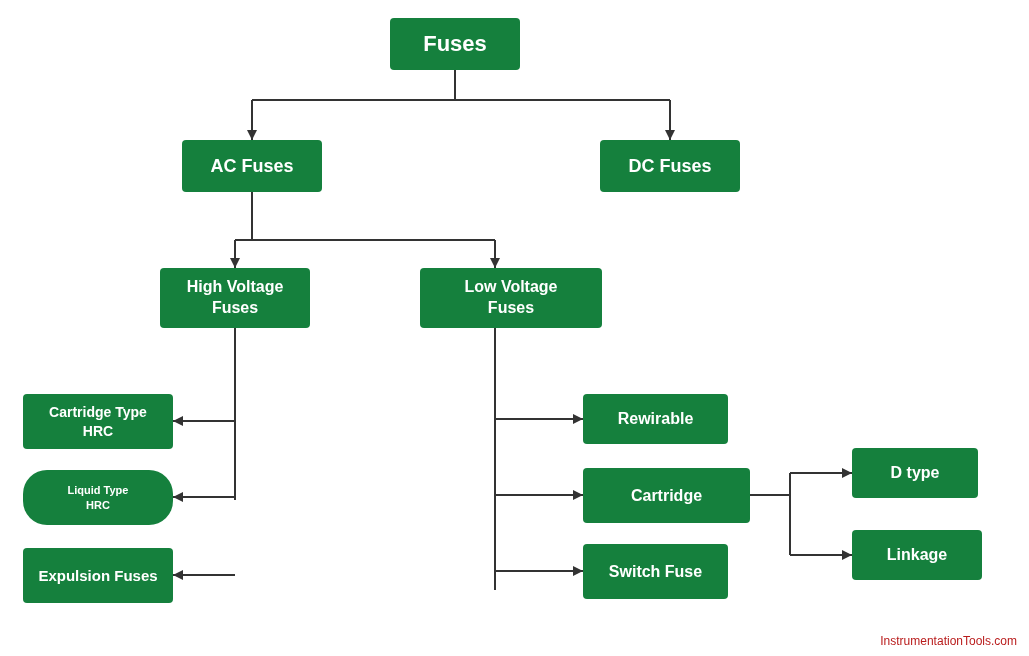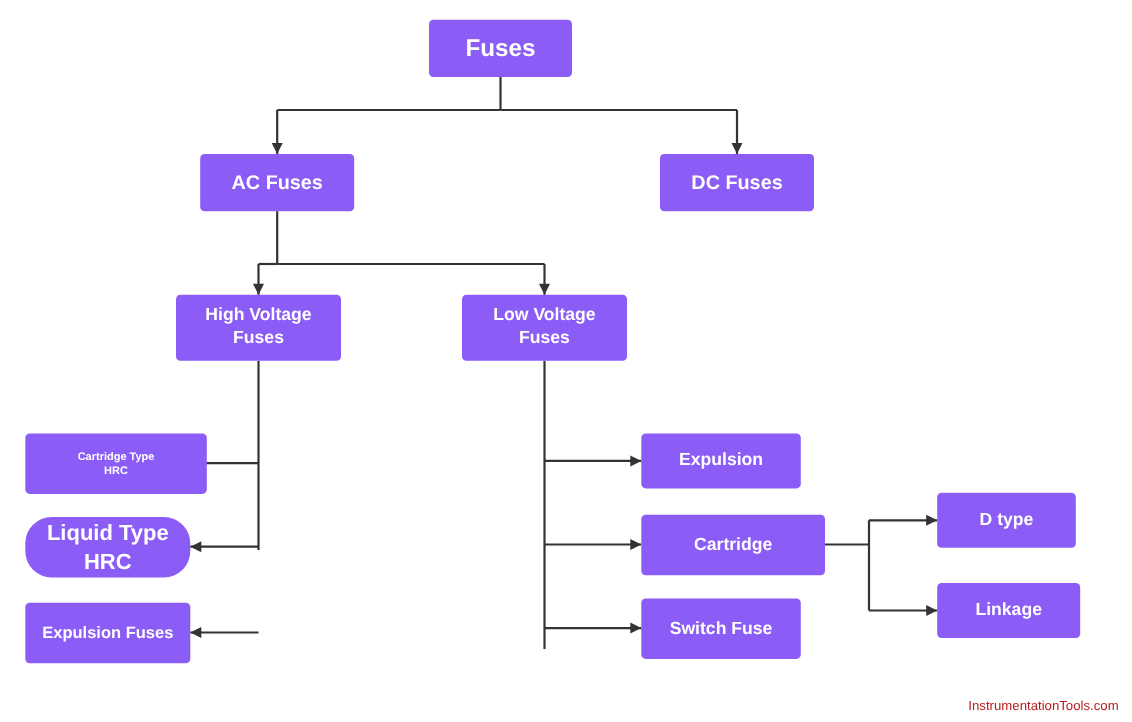--- a/index.html
+++ b/index.html
@@ -13,21 +13,21 @@
     }
 
     .diagram {
       position: relative;
       width: 1029px;
       height: 656px;
     }
 
     .node {
       position: absolute;
-      background: #8b5cf6;
+      background: #15803d;
       color: #fff;
       font-weight: bold;
       display: flex;
       align-items: center;
       justify-content: center;
       text-align: center;
       border-radius: 4px;
       padding: 16px 10px;
     }
 
@@ -101,29 +101,29 @@
   </svg>
 
   <div class="node" style="left:390px;top:18px;width:130px;height:52px;font-size:22px;">Fuses</div>
 
   <div class="node" style="left:182px;top:140px;width:140px;height:52px;font-size:18px;">AC Fuses</div>
 
   <div class="node" style="left:600px;top:140px;width:140px;height:52px;font-size:18px;">DC Fuses</div>
 
   <div class="node" style="left:160px;top:268px;width:150px;height:60px;font-size:16px;line-height:1.3;">High Voltage<br>Fuses</div>
 
-  <div class="node" style="left:420px;top:268px;width:150px;height:60px;font-size:16px;line-height:1.3;">Low Voltage<br>Fuses</div>
+  <div class="node" style="left:420px;top:268px;width:182px;height:60px;font-size:16px;line-height:1.3;">Low Voltage<br>Fuses</div>
 
-  <div class="node" style="left:23px;top:394px;width:165px;height:55px;font-size:10px;line-height:1.3;">Cartridge Type<br>HRC</div>
+  <div class="node" style="left:23px;top:394px;width:150px;height:55px;font-size:14px;line-height:1.3;">Cartridge Type<br>HRC</div>
 
-  <div class="node" style="left:23px;top:470px;width:150px;height:55px;font-size:20px;line-height:1.3;border-radius:24px;">Liquid Type<br>HRC</div>
+  <div class="node" style="left:23px;top:470px;width:150px;height:55px;font-size:11px;line-height:1.3;border-radius:24px;">Liquid Type<br>HRC</div>
 
   <div class="node" style="left:23px;top:548px;width:150px;height:55px;font-size:15px;">Expulsion Fuses</div>
 
-  <div class="node" style="left:583px;top:394px;width:145px;height:50px;font-size:16px;">Expulsion</div>
+  <div class="node" style="left:583px;top:394px;width:145px;height:50px;font-size:16px;">Rewirable</div>
 
   <div class="node" style="left:583px;top:468px;width:167px;height:55px;font-size:16px;">Cartridge</div>
 
   <div class="node" style="left:583px;top:544px;width:145px;height:55px;font-size:16px;">Switch Fuse</div>
 
   <div class="node" style="left:852px;top:448px;width:126px;height:50px;font-size:16px;">D type</div>
 
   <div class="node" style="left:852px;top:530px;width:130px;height:50px;font-size:16px;">Linkage</div>
 
   <div class="watermark">InstrumentationTools.com</div>

